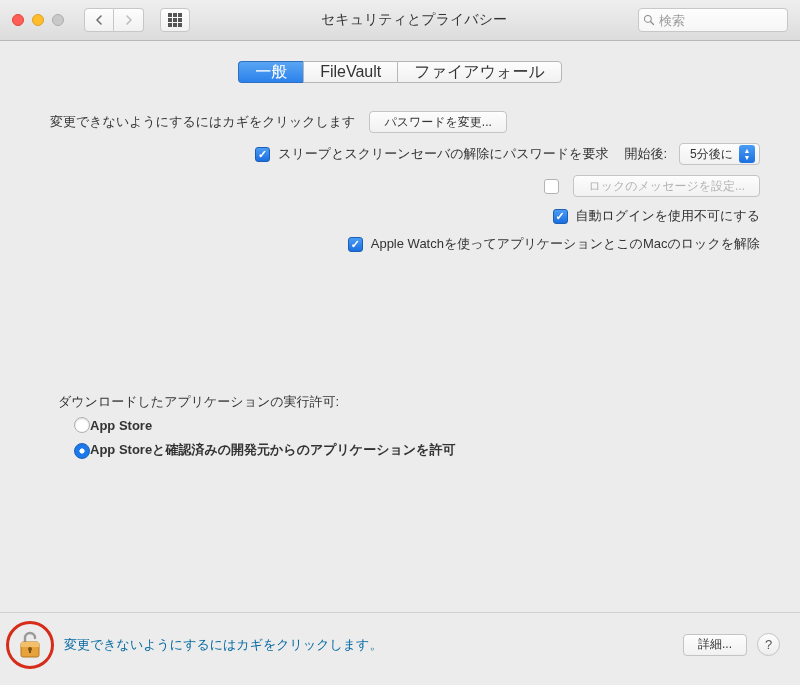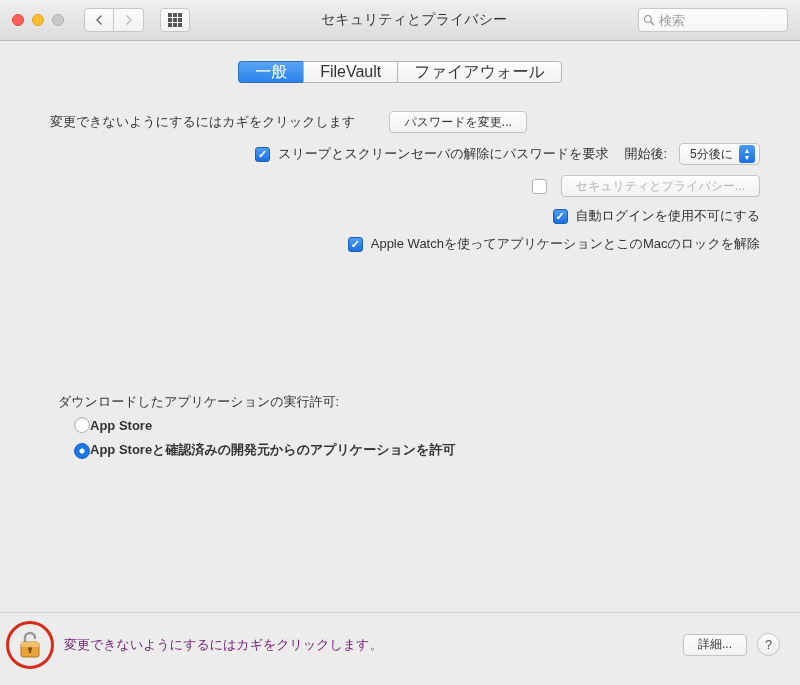--- a/index.html
+++ b/index.html
@@ -156,21 +156,21 @@
     margin-left:-14px;
   }
   .lock-svg{width:26px;height:30px;}
   .help-btn{
     width:23px;height:23px;border-radius:50%;
     background:linear-gradient(#fdfdfd,#ededed);
     border:1px solid #c4c4c4;display:flex;align-items:center;justify-content:center;
     color:#555;font-size:13px;
   }
   .spacer{flex:1;}
-  .hint{color:#701a75;font-size:13px;}
+  .hint{color:#0369a1;font-size:13px;}
 </style>
 </head>
 <body>
 
 <div class="titlebar">
   <div class="traffic-lights">
     <div class="dot tl-close"></div>
     <div class="dot tl-min"></div>
     <div class="dot tl-zoom"></div>
   </div>
@@ -214,41 +214,41 @@
   <div class="tabs">
     <div class="tab active">一般</div>
     <div class="tab">FileVault</div>
     <div class="tab">ファイアウォール</div>
   </div>
 
   <div class="section">
 
     <div class="row" style="margin-left:10px;">
       <span>変更できないようにするにはカギをクリックします</span>
-      <span class="btn" style="margin-left:26px;">パスワードを変更...</span>
+      <span class="btn" style="margin-left:6px;">パスワードを変更...</span>
     </div>
 
     <div class="row indented">
       <div class="checkbox checked"></div>
       <span>スリープとスクリーンセーバの解除にパスワードを要求</span>
       <div class="right-block" style="margin-left:8px;">
         <span>開始後:</span>
         <div class="select">
           <span>5分後に</span>
           <span class="stepper">
             <span>▲</span>
               <span>▼</span>
           </span>
         </div>
       </div>
     </div>
 
     <div class="row indented">
       <div class="checkbox unchecked"></div>
-      <span class="btn disabled" style="margin-left:6px;">セキュリティとプライバシー...</span>
+      <span class="btn disabled" style="margin-left:6px;">ロックのメッセージを設定...</span>
     </div>
 
     <div class="row indented">
       <div class="checkbox checked"></div>
       <span>自動ログインを使用不可にする</span>
     </div>
 
     <div class="row indented">
       <div class="checkbox checked"></div>
       <span>Apple Watchを使ってアプリケーションとこのMacのロックを解除</span>

